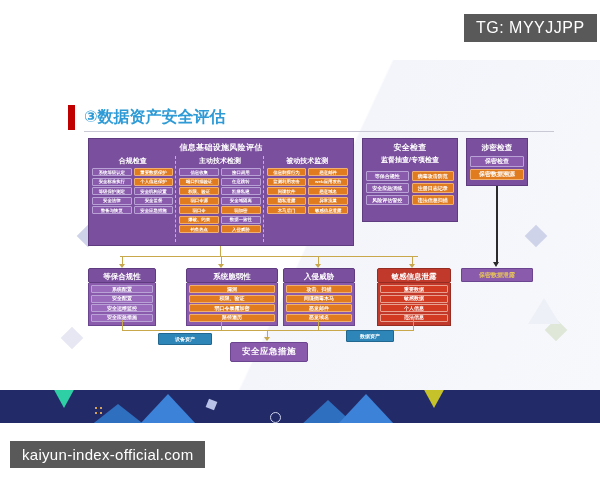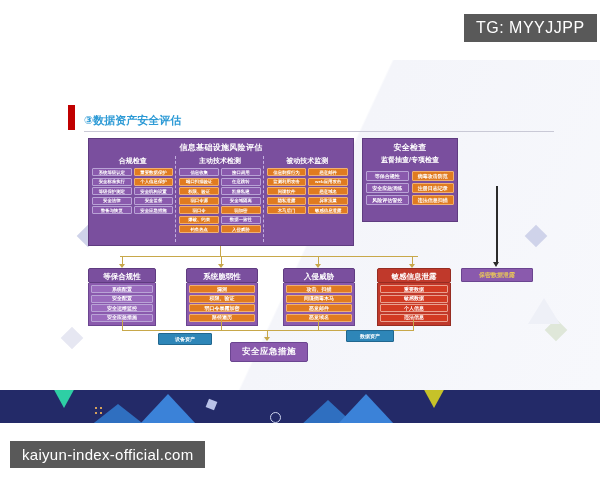--- a/index.html
+++ b/index.html
@@ -12,21 +12,21 @@
   .slide{position:absolute;left:0;top:60px;width:600px;height:330px;background:#ffffff;overflow:hidden;}
   .slide-bg-diag{position:absolute;left:0;top:0;width:600px;height:330px;
     background:linear-gradient(115deg,#ffffff 0%,#ffffff 52%,#f4f5fa 52.3%,#f7f8fc 100%);}
   .deco{position:absolute;}
   .dia{width:16px;height:16px;transform:rotate(45deg);}
 
   
   .title-wrap{position:absolute;left:68px;top:105px;display:flex;align-items:flex-end;gap:9px;}
   .title-bar{width:7px;height:25px;background:#c00000;}
   .title-main{font-size:19px;font-weight:bold;color:#1a1a1a;letter-spacing:.5px;line-height:1;}
-  .title-sub{font-size:11px;font-weight:bold;color:#2e9bd6;padding-bottom:2px;}
+  .title-sub{font-size:16px;font-weight:bold;color:#2e9bd6;padding-bottom:2px;}
   .title-rule{position:absolute;left:84px;top:131px;width:470px;height:1px;background:#c9c9d6;}
 
   
   .diagram{position:absolute;left:0;top:0;width:600px;height:330px;}
 
   .panel{position:absolute;background:#7a4f9e;border:1px solid #5f3c80;box-sizing:border-box;}
   .panel-title{color:#fff;font-weight:bold;text-align:center;font-size:8px;line-height:11px;letter-spacing:.3px;}
 
   .grp-head{color:#fff;font-weight:bold;text-align:center;font-size:7px;line-height:10px;}
 
@@ -176,20 +176,27 @@
               <div class="cell c-org" style="height: 8px;">web应用攻击</div>
               <div class="cell c-org" style="height: 8px;">恶意域名</div>
               <div class="cell c-org" style="height: 8px;">异常流量</div>
               <div class="cell c-org" style="height: 8px;">敏感信息泄露</div>
             </div>
           </div>
         </div>
       </div>
   </div>
 
+  <div class="panel" style="left:466px;top:138px;width:62px;height:48px;background:#7a4f9e;">
+    <div class="panel-title" style="padding-top:3px;font-size:7.5px;">涉密检查</div>
+    <div id="secret-items" style="position:absolute;left:3px;top:17px;right:3px;">
+        <div class="cell c-pur" style="height: 11px; font-size: 6px; margin-bottom: 2px;">保密检查</div>
+        <div class="cell c-org" style="height: 11px; font-size: 6px; margin-bottom: 2px;">保密数据溯源</div>
+      </div>
+  </div>
 
   <div class="conn" style="left:120px;top:256px;width:298px;height:1px;"></div>
   <div class="conn" style="left:220px;top:246px;width:1px;height:10px;"></div>
 
   <div class="conn" style="left:122px;top:256px;width:1px;height:9px;"></div>
   <div class="arrow arrow-d" style="left:119px;top:264px;"></div>
   <div class="conn" style="left:221px;top:256px;width:1px;height:9px;"></div>
   <div class="arrow arrow-d" style="left:218px;top:264px;"></div>
   <div class="conn" style="left:318px;top:256px;width:1px;height:9px;"></div>
   <div class="arrow arrow-d" style="left:315px;top:264px;"></div>
@@ -202,21 +209,21 @@
   <div id="result-boxes">
       <div class="boxcol" style="left: 88px; top: 268px; width: 68px;">
         <div class="hd">等保合规性</div>
         <div class="body">
           <div class="cell c-pur2" style="font-size: 5px;">系统配置</div>
           <div class="cell c-pur2" style="font-size: 5px;">安全配置</div>
           <div class="cell c-pur2" style="font-size: 5px;">安全运维监控</div>
           <div class="cell c-pur2" style="font-size: 5px;">安全应急措施</div>
         </div>
       </div>
-      <div class="boxcol" style="left: 186px; top: 268px; width: 72px;">
+      <div class="boxcol" style="left: 186px; top: 268px; width: 92px;">
         <div class="hd">系统脆弱性</div>
         <div class="body">
           <div class="cell c-org" style="font-size: 5px;">漏洞</div>
           <div class="cell c-org" style="font-size: 5px;">权限、验证</div>
           <div class="cell c-org" style="font-size: 5px;">弱口令暴露加密</div>
           <div class="cell c-org" style="font-size: 5px;">路径遍历</div>
         </div>
       </div>
       <div class="boxcol" style="left: 283px; top: 268px; width: 72px;">
         <div class="hd">入侵威胁</div>

